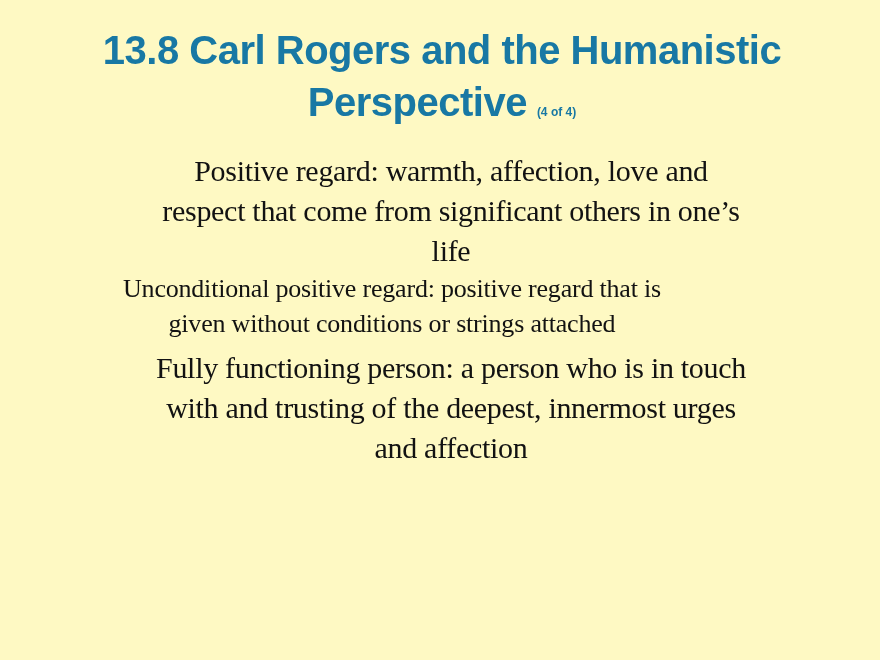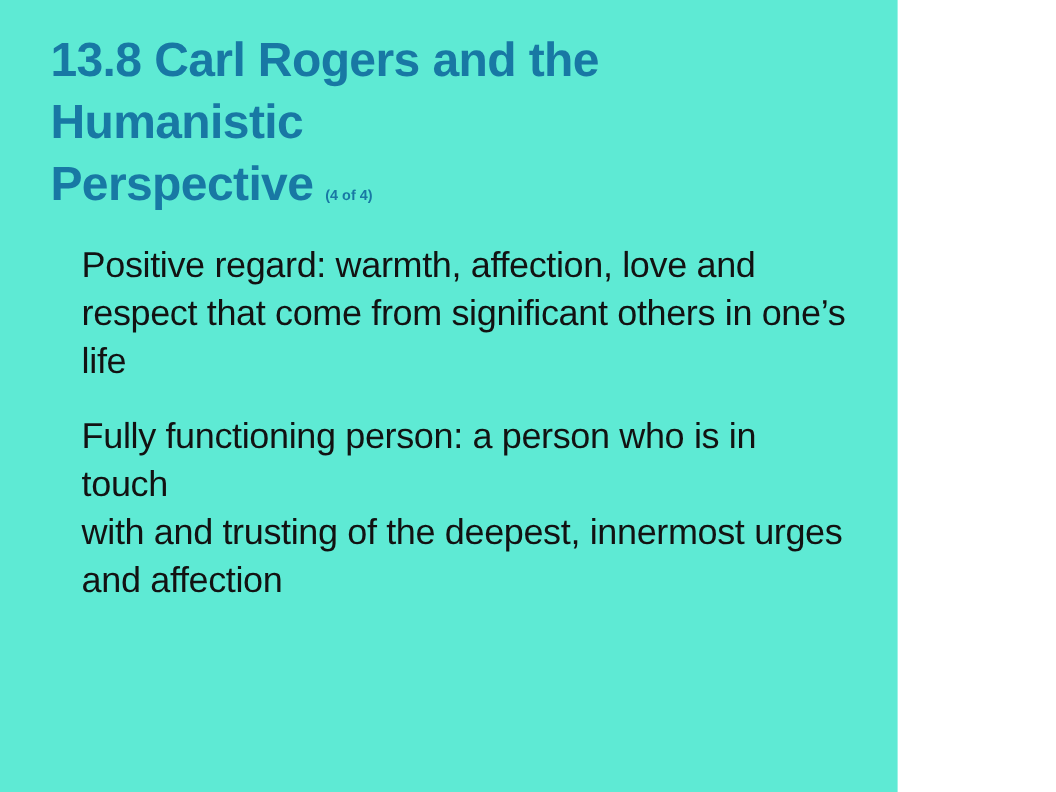--- a/index.html
+++ b/index.html
@@ -2,47 +2,49 @@
 <html><head>
 <meta charset="utf-8">
 <style>
   html, body {
     margin: 0;
     padding: 0;
     background: #ffffff;
   }
   .slide {
     position: relative;
-    width: 748px;
+    width: 880px;
     height: 660px;
-    background: #5eead4;
+    background: #fef9c3;
     box-sizing: border-box;
     padding: 24px 38px 0 42px;
     font-family: "Liberation Sans", sans-serif;
     overflow: hidden;
+    text-align: center;
   }
   .title {
     margin: 0;
     color: #1878A4;
     font-size: 40px;
     line-height: 52px;
     font-weight: bold;
     letter-spacing: -0.5px;
     white-space: pre-line;
   }
   .title-suffix {
     font-size: 12px;
     letter-spacing: 0;
     margin-left: 10px;
     white-space: nowrap;
   }
   .content {
     margin-top: 13px;
     list-style: none;
     padding: 0;
+    font-family: Liberation Serif, serif;
   }
   .bullet-l1 {
     display: flex;
     align-items: flex-start;
     color: #121212;
     font-size: 30px;
     line-height: 40px;
     letter-spacing: -0.3px;
   }
   .bullet-l1 + .bullet-l1 {
@@ -114,20 +116,22 @@
       </span>
       <div class="l1-body">
         <div class="l1-text">Positive regard: warmth, affection, love and
 respect that come from significant others in one’s
 life</div>
         <ul class="sublist">
           <li class="bullet-l2">
             <span class="l2-marker">
               <span class="dash"></span>
             </span>
+            <div class="l2-text">Unconditional positive regard: positive regard that is
+given without conditions or strings attached</div>
           </li>
         </ul>
       </div>
     </li>
 
     <li class="bullet-l1">
       <span class="l1-marker">
         <span class="dot"></span>
       </span>
       <div class="l1-body">

